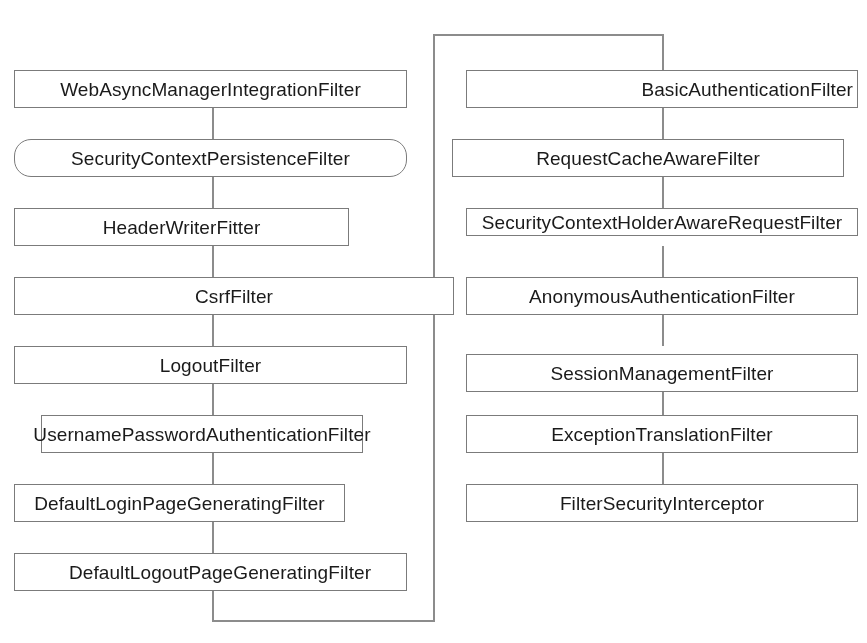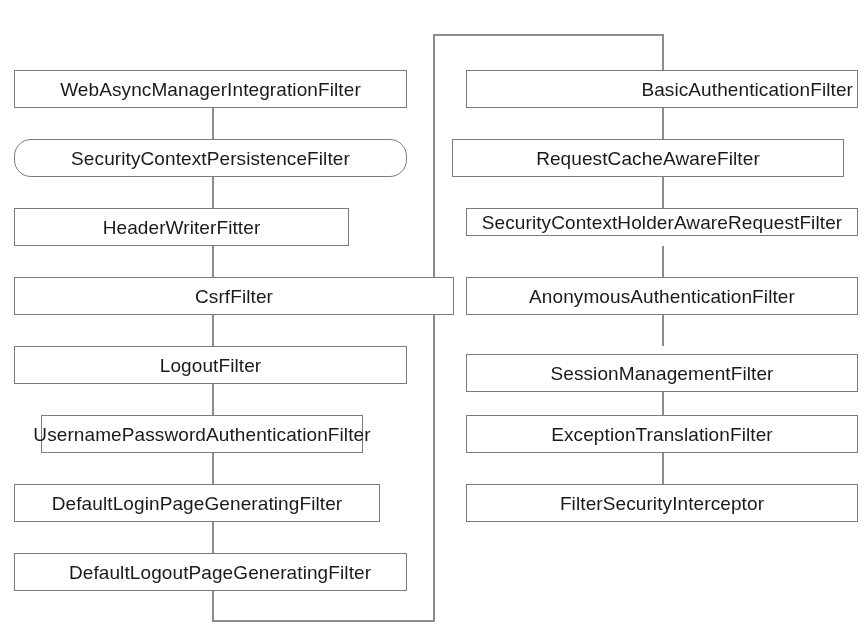--- a/index.html
+++ b/index.html
@@ -87,21 +87,21 @@
     </div>
     <div class="filter-node" style="left:14px; top:277px; width:440px; height:38px;">
       <span class="node-label">CsrfFilter</span>
     </div>
     <div class="filter-node" style="left:14px; top:346px; width:393px; height:38px;">
       <span class="node-label">LogoutFilter</span>
     </div>
     <div class="filter-node" style="left:20px; top:415px; width:322px; height:38px;margin-left:21px;">
       <span class="node-label">UsernamePasswordAuthenticationFilter</span>
     </div>
-    <div class="filter-node" style="left:14px; top:484px; width:366px; height:38px;">
+    <div class="filter-node" style="left:14px; top:484px; width:331px; height:38px;">
       <span class="node-label">DefaultLoginPageGeneratingFilter</span>
     </div>
     <div class="filter-node" style="left:14px; top:553px; width:393px; height:38px;padding-left:19px;">
       <span class="node-label">DefaultLogoutPageGeneratingFilter</span>
     </div>
   </div>
 
   <div class="column-right">
     <div class="filter-node" style="left:466px; top:70px; width:392px; height:38px;justify-content:flex-end;">
       <span class="node-label">BasicAuthenticationFilter</span>

